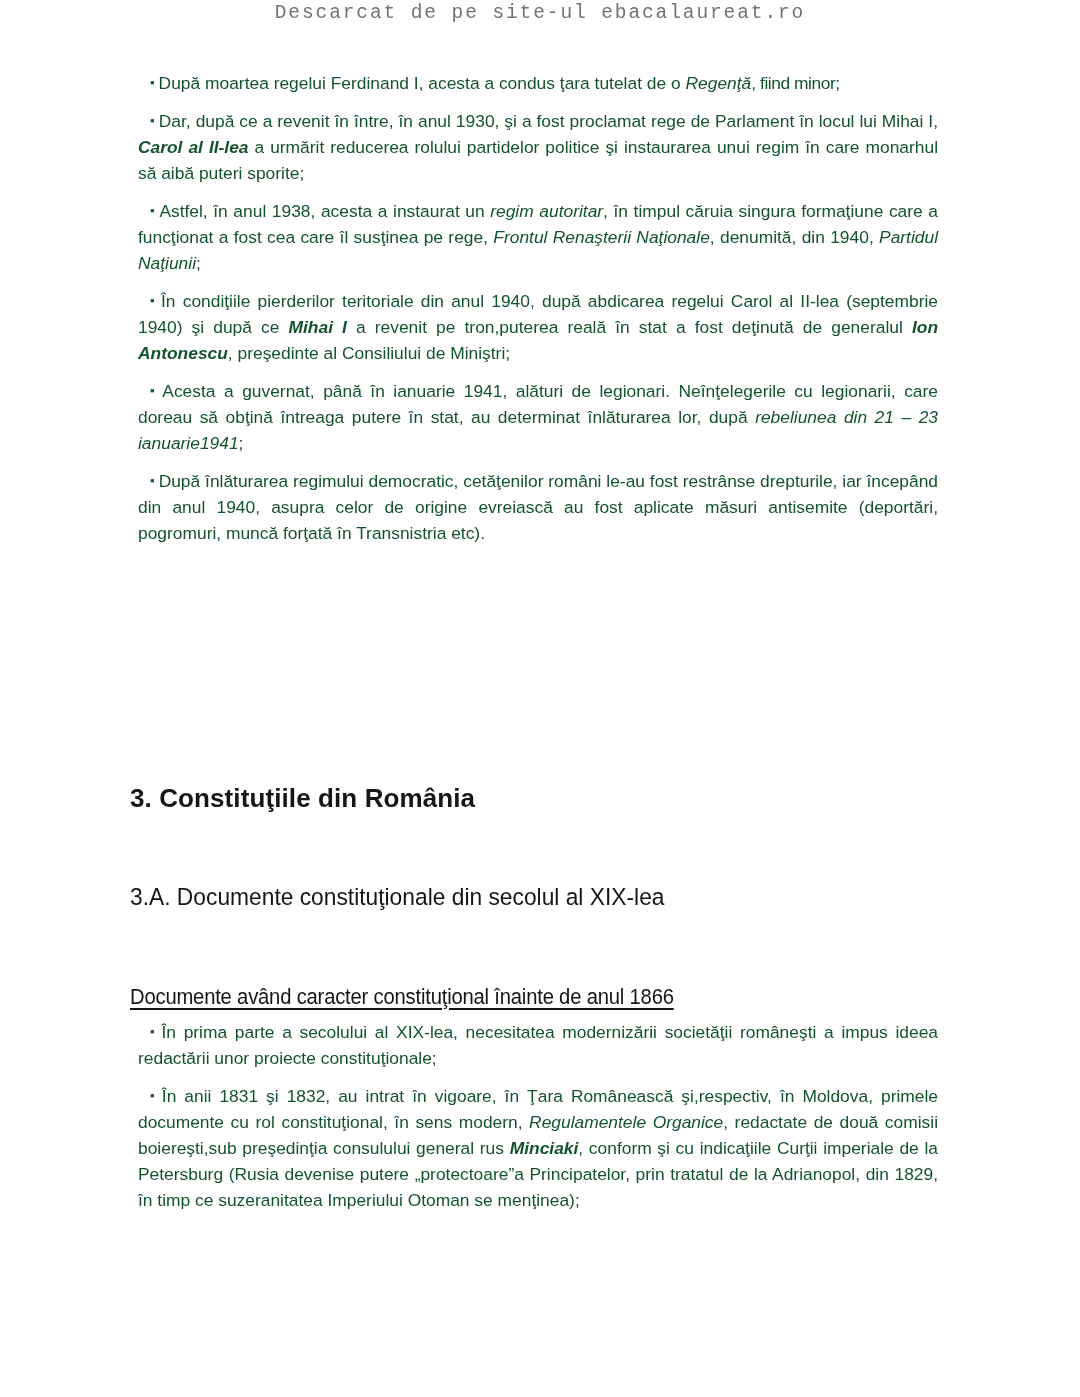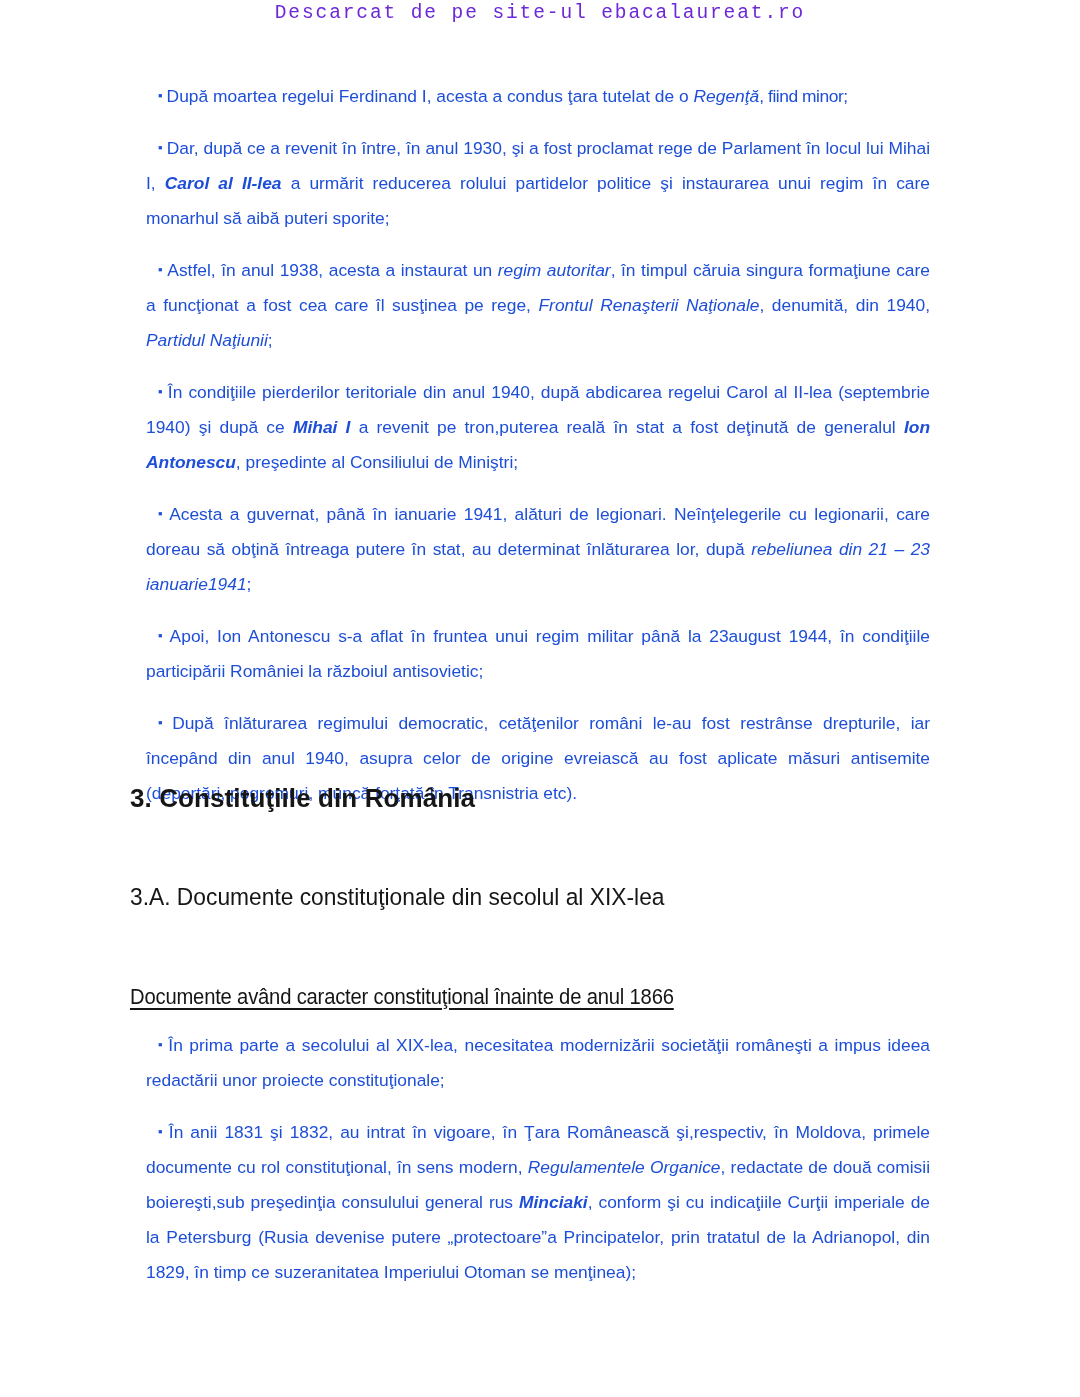--- a/index.html
+++ b/index.html
@@ -29,41 +29,41 @@
   
   .watermark {
     position: absolute;
     top: 2px;
     left: 0;
     width: 1080px;
     text-align: center;
     font-family: "Liberation Mono", "DejaVu Sans Mono", monospace;
     font-size: 19.5px;
     letter-spacing: 1.9px;
-    color: #6d28d9;
+    color: #737373;
     white-space: nowrap;
     user-select: none;
   }
 
   
   .content {
     position: absolute;
     left: 130px;
     top: 62px;
     width: 816px;
   }
 
   p.para {
-    margin: 16px;
+    margin: 8px;
     padding: 0 0 0 0;
     text-align: justify;
     text-justify: inter-word;
     font-size: 17.4px;
-    line-height: 35px;
-    color: #1d4ed8;
+    line-height: 26px;
+    color: #14532d;
     text-indent: 12px;
   }
   p.para + p.para { margin-top: 12px; }
 
   
   .cond {
     font-family: "Liberation Sans Narrow", "Liberation Sans", sans-serif;
     font-stretch: condensed;
     letter-spacing: -0.45px;
   }
@@ -125,21 +125,20 @@
 <div class="page">
 
   <div class="watermark">Descarcat de pe site-ul ebacalaureat.ro</div>
 
   <div class="content" id="block-one">
       <p class="para" id="p-regenta"><span class="bullet">▪</span><span>După moartea regelui Ferdinand I, acesta a condus ţara tutelat de o </span><span class="i">Regenţă</span><span class="cond">, fiind minor;</span></p>
       <p class="para" id="p-carol-ii"><span class="bullet">▪</span><span>Dar, după ce a revenit în între, în anul 1930, şi a fost proclamat rege de Parlament în locul lui Mihai I, </span><span class="b">Carol al II-lea</span><span> a urmărit reducerea rolului partidelor politice şi instaurarea unui regim în care monarhul să aibă puteri sporite;</span></p>
       <p class="para" id="p-regim-autoritar"><span class="bullet">▪</span><span>Astfel, în anul 1938, acesta a instaurat un </span><span class="i">regim autoritar</span><span>, în timpul căruia singura formaţiune care a funcţionat a fost cea care îl susţinea pe rege, </span><span class="i">Frontul Renaşterii Naţionale</span><span>, denumită, din 1940, </span><span class="i">Partidul Naţiunii</span><span>;</span></p>
       <p class="para" id="p-antonescu"><span class="bullet">▪</span><span>În condiţiile pierderilor teritoriale din anul 1940, după abdicarea regelui Carol al II-lea (septembrie 1940) şi după ce </span><span class="b">Mihai I</span><span> a revenit pe tron,puterea reală în stat a fost deţinută de generalul </span><span class="b">Ion Antonescu</span><span>, preşedinte al Consiliului de Miniştri;</span></p>
       <p class="para" id="p-legionari"><span class="bullet">▪</span><span>Acesta a guvernat, până în ianuarie 1941, alături de legionari. Neînţelegerile cu legionarii, care doreau să obţină întreaga putere în stat, au determinat înlăturarea lor, după </span><span class="i">rebeliunea din 21 – 23 ianuarie1941</span><span>;</span></p>
-      <p class="para" id="p-regim-militar"><span class="bullet">▪</span><span>Apoi, Ion Antonescu s-a aflat în fruntea unui regim militar până la 23august 1944, în condiţiile participării României la războiul antisovietic;</span></p>
       <p class="para" id="p-antisemite"><span class="bullet">▪</span><span>După înlăturarea regimului democratic, cetăţenilor români le-au fost restrânse drepturile, iar începând din anul 1940, asupra celor de origine evreiască au fost aplicate măsuri antisemite (deportări, pogromuri, muncă forţată în Transnistria etc).</span></p>
     </div>
 
   <h2 class="h-main" style="top:783px;">3. Constituţiile din România</h2>
 
   <h3 class="h-sub" style="top:883px;">3.A. Documente constituţionale din secolul al XIX-lea</h3>
 
   <h4 class="h-under" style="top:985px;">Documente având caracter constituţional înainte de anul 1866</h4>
 
   <div class="content" id="block-two" style="top:1011px;">

